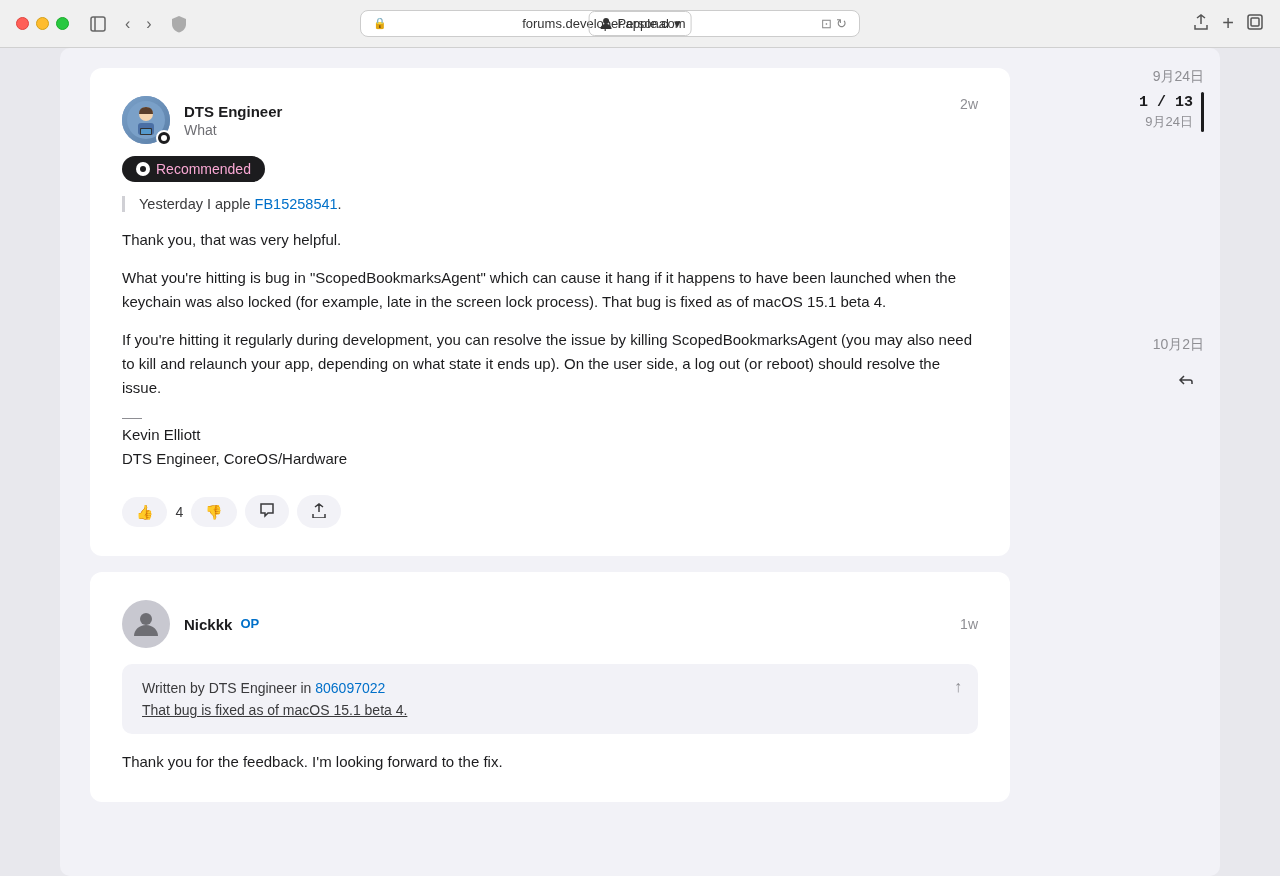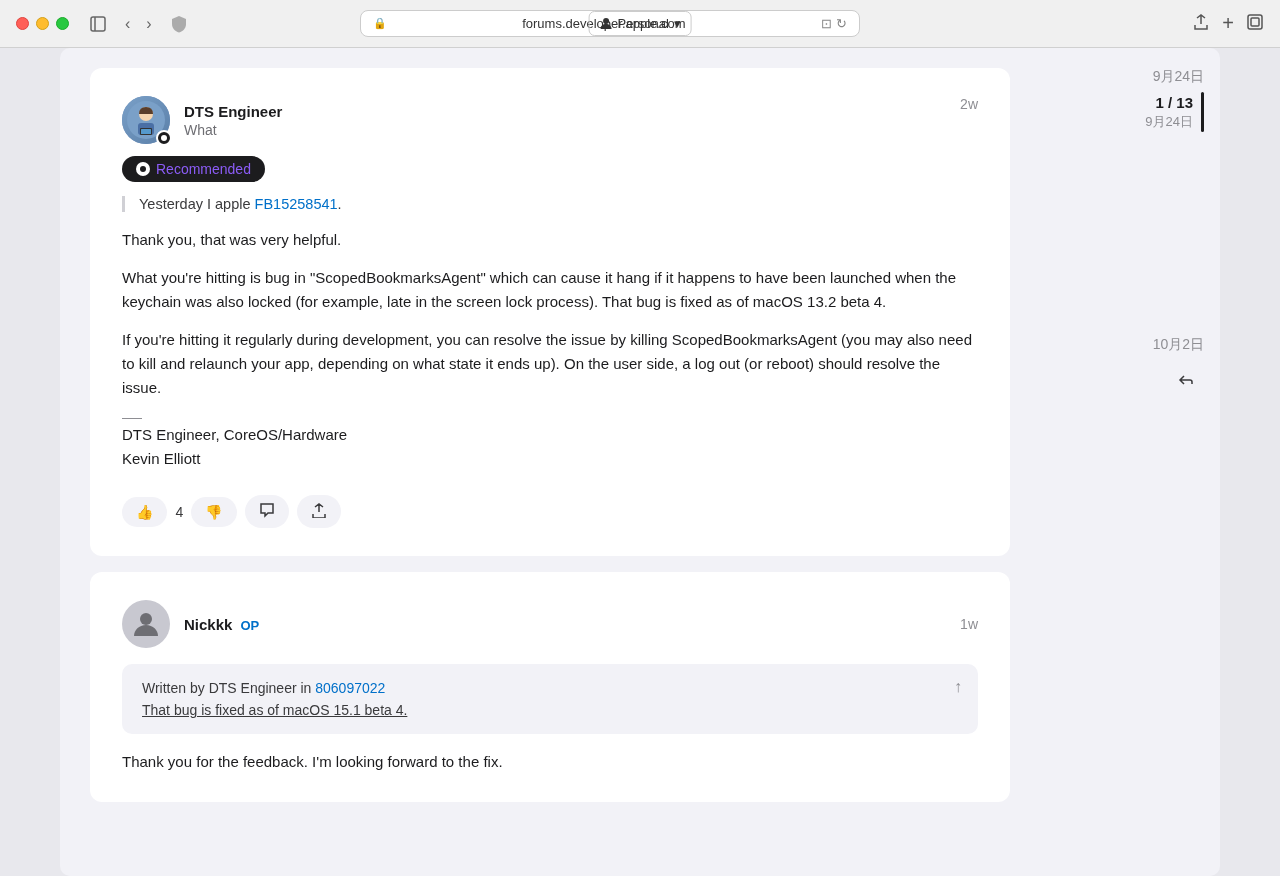--- a/index.html
+++ b/index.html
@@ -138,21 +138,21 @@
     .author-org { font-size: 14px; color: #6e6e73; }
 
     .post-time { font-size: 14px; color: #8e8e93; }
 
     
     .recommended-badge {
       display: inline-flex;
       align-items: center;
       gap: 6px;
       background: #1c1c1e;
-      color: #8b5cf6;
+      color: #f9a8d4;
       border-radius: 20px;
       padding: 5px 14px;
       font-size: 14px;
       font-weight: 500;
       margin-bottom: 14px;
     }
     .recommended-dot {
       width: 14px; height: 14px; background: white; border-radius: 50%;
       display: flex; align-items: center; justify-content: center;
     }
@@ -263,21 +263,21 @@
       height: 40px;
       background: #1c1c1e;
       border-radius: 2px;
     }
     .timeline-info {
       display: flex;
       flex-direction: column;
       align-items: flex-end;
       gap: 2px;
     }
-    .timeline-counter { font-size: 15px; font-weight: 600; color: #1c1c1e; }
+    .timeline-counter { font-size: 15px; font-weight: 600; color: #1c1c1e; font-family: Liberation Mono, monospace; }
     .timeline-sub { font-size: 13px; color: #8e8e93; }
 
     .timeline-section-2 { margin-top: 180px; text-align: right; }
     .reply-btn {
       background: #f2f2f7;
       border: none;
       border-radius: 20px;
       width: 36px; height: 36px;
       display: flex; align-items: center; justify-content: center;
       cursor: pointer;
@@ -414,29 +414,29 @@
         </div>
 
         
         <div class="quote-block">
           <span>Yesterday I apple </span><a class="quote-link" href="#">FB15258541</a>.
         </div>
 
         
         <div class="post-body">
           <p>Thank you, that was very helpful.</p>
-          <p>What you're hitting is bug in "ScopedBookmarksAgent" which can cause it hang if it happens to have been launched when the keychain was also locked (for example, late in the screen lock process). That bug is fixed as of macOS 13.2 beta 4.</p>
+          <p>What you're hitting is bug in "ScopedBookmarksAgent" which can cause it hang if it happens to have been launched when the keychain was also locked (for example, late in the screen lock process). That bug is fixed as of macOS 15.1 beta 4.</p>
           <p>If you're hitting it regularly during development, you can resolve the issue by killing ScopedBookmarksAgent (you may also need to kill and relaunch your app, depending on what state it ends up). On the user side, a log out (or reboot) should resolve the issue.</p>
         </div>
 
         
         <div class="signature">
           <div class="sig-line"></div>
+          <div>Kevin Elliott</div>
           <div>DTS Engineer, CoreOS/Hardware</div>
-          <div>Kevin Elliott</div>
         </div>
 
         
         <div class="post-actions">
           <button class="action-btn">
             <span>👍</span>
           </button>
           <span class="like-count">4</span>
           <button class="action-btn">
             <span>👎</span>
@@ -462,21 +462,21 @@
 
         <div class="second-post-header">
           <div class="post-author">
             <div class="avatar-generic">
               <svg width="28" height="28" viewBox="0 0 28 28" fill="#6e6e73">
                 <circle cx="14" cy="9" r="6"></circle>
                 <path d="M2 26c0-6 5-11 12-11s12 5 12 11" fill="#6e6e73"></path>
               </svg>
             </div>
             <div class="author-info">
-              <div style="display:flex;align-items:flex-end;gap:0;">
+              <div style="display:flex;align-items:flex-start;gap:0;">
                 <span class="author-name">Nickkk</span>
                 <span class="op-badge">OP</span>
               </div>
             </div>
           </div>
           <span class="post-time">1w</span>
         </div>
 
         <div class="quote-card">
           <div class="quote-card-header">

